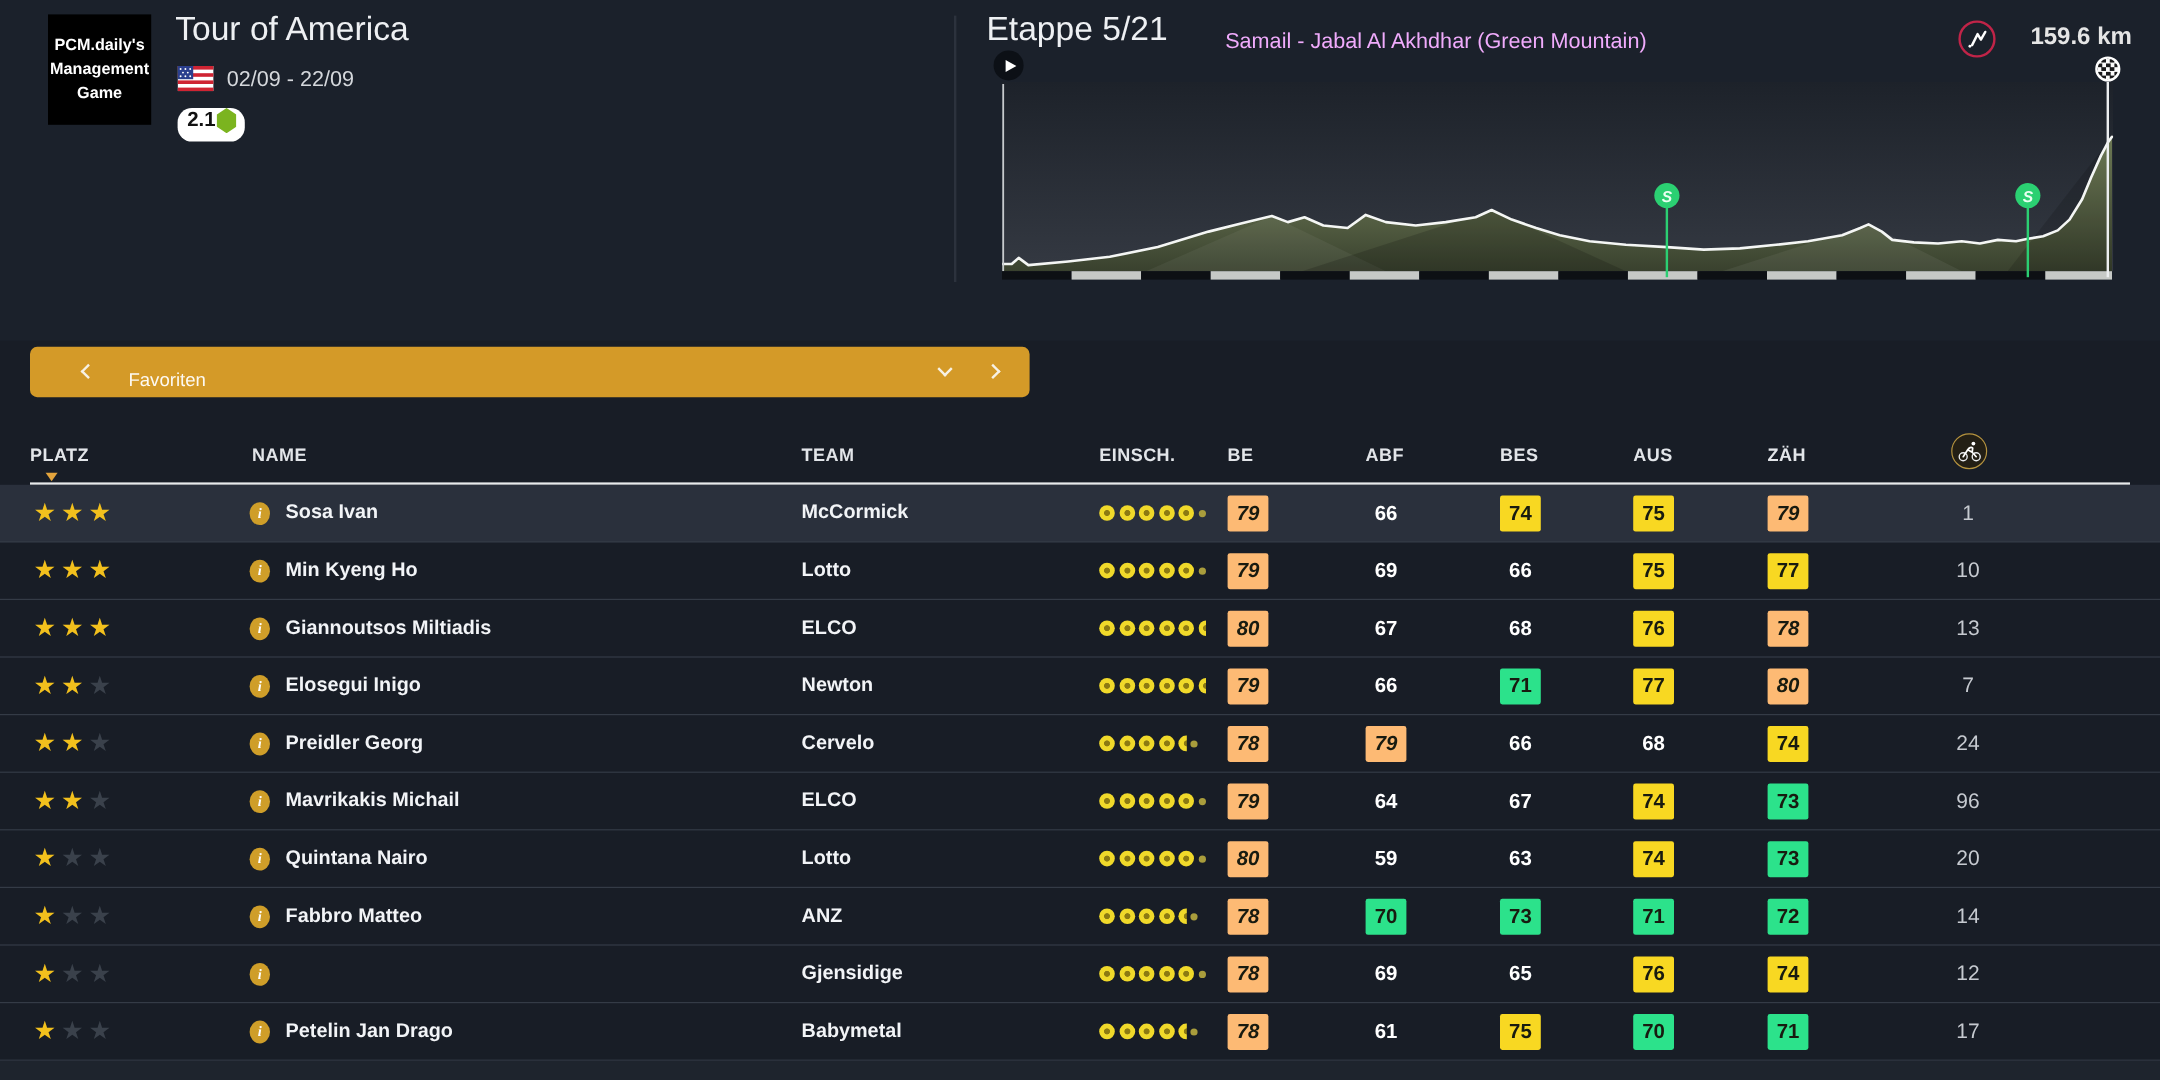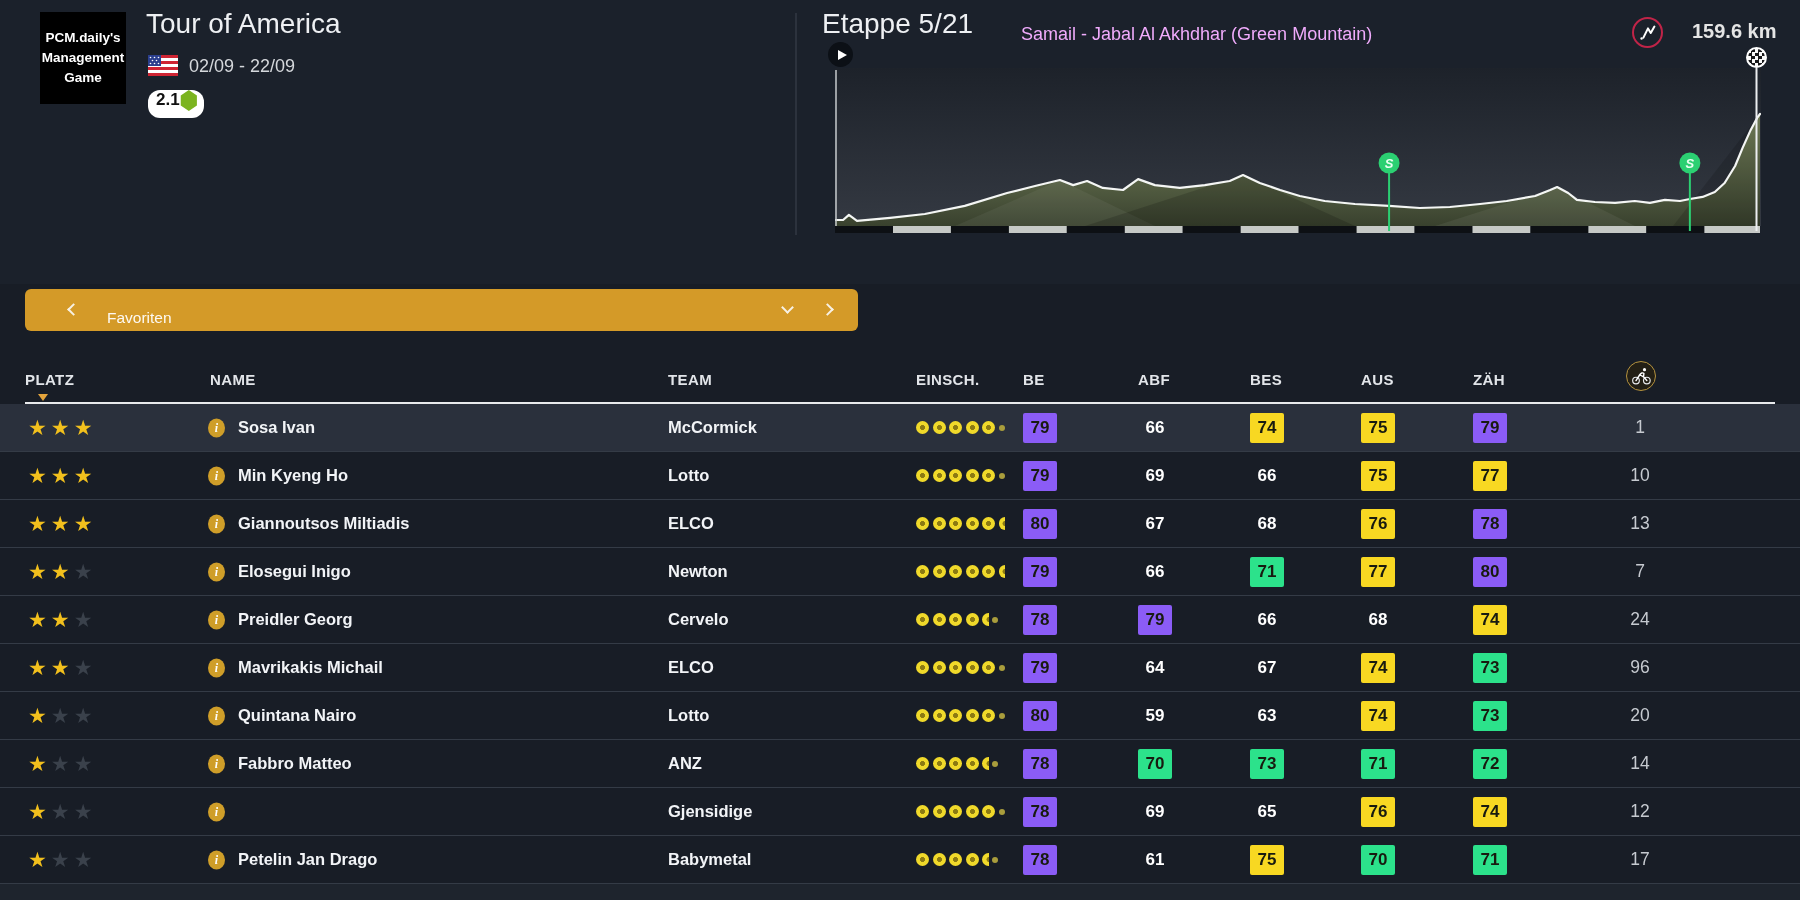--- a/index.html
+++ b/index.html
@@ -87,21 +87,21 @@
   .dot-full { width:13px; height:13px; border-radius:50%;
               background:radial-gradient(circle, #8c7a12 0 2.2px, #f0d92a 2.8px); }
   .dot-half { width:6.5px; height:13px; border-radius:6.5px 0 0 6.5px;
               background:radial-gradient(circle at 100% 50%, #8c7a12 0 2.2px, #f0d92a 2.8px); }
   .dot-tiny { width:6px; height:6px; border-radius:50%; background:#a99d3c; }
 
   .stat { top:50% !important; height:30px !important; transform:translateY(-50%);
           width:34px; justify-content:center; font-size:17px; font-weight:bold; border-radius:2px; }
   .c-be{left:1023px} .c-abf{left:1138px} .c-bes{left:1250px} .c-aus{left:1361px} .c-zah{left:1473px}
   .bdg { color:#181b10; }
-  .b-orange{ background:#8b5cf6; } .b-yellow{ background:#f8d822; } .b-green{ background:#2ce28b;text-align:right; }
+  .b-orange{ background:#fdba74;font-style:italic; } .b-yellow{ background:#f8d822; } .b-green{ background:#2ce28b;text-align:right; }
   .plain { color:#fff; }
 
   .pos { left:1606px; width:68px; justify-content:center; font-size:17.5px; color:#c6cad0; }
 
   .footer-strip { position:absolute; left:0; top:884px; width:1800px; height:16px; background:#1e242d; }
 </style>
 </head>
 <body>
 
 <div class="topbar"></div>

